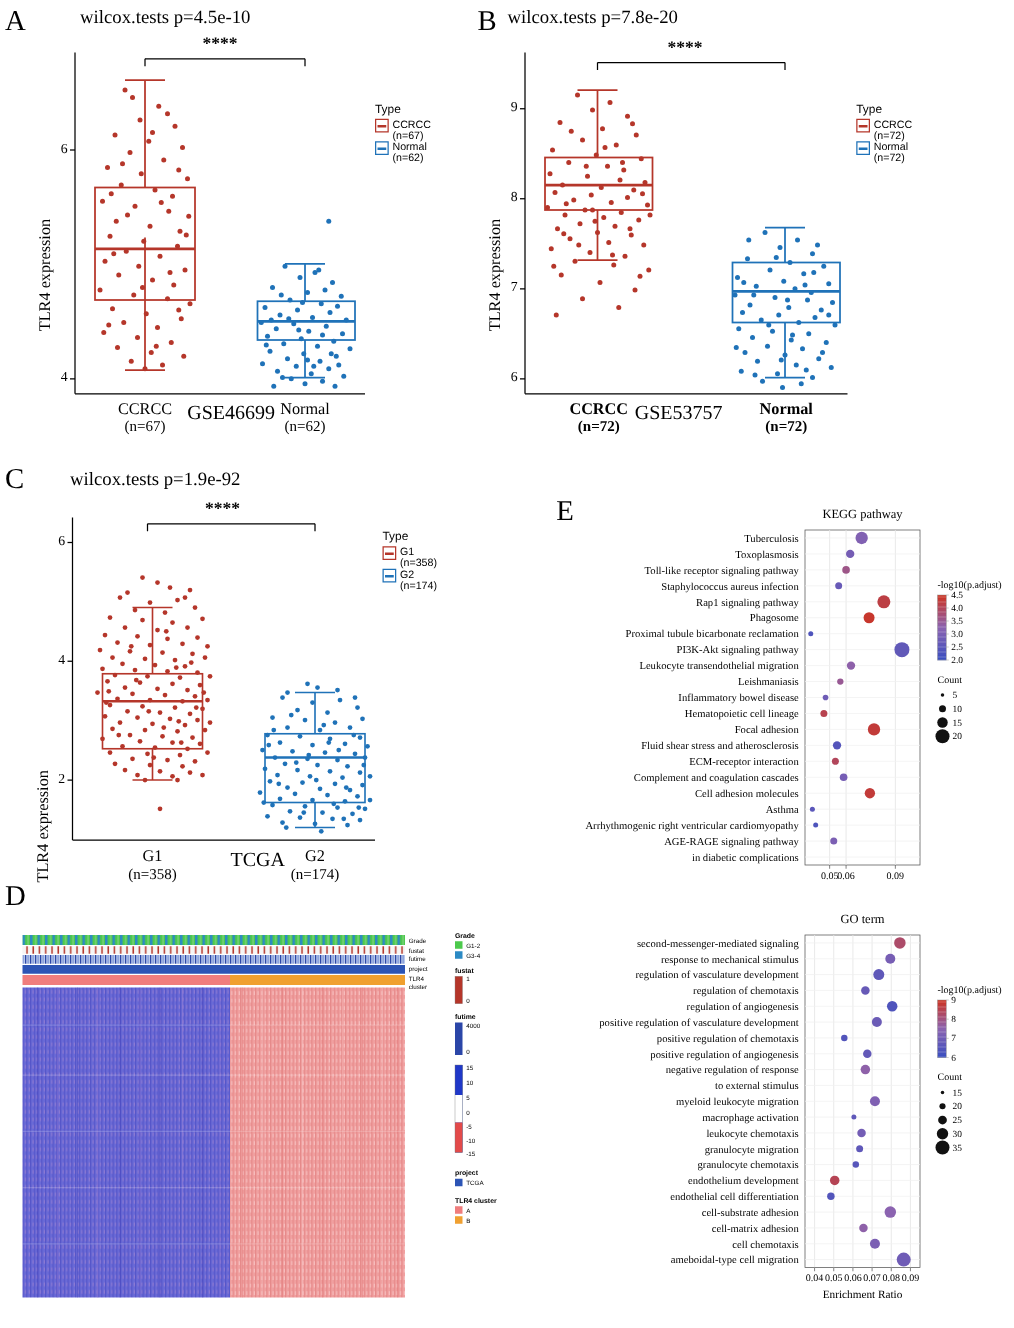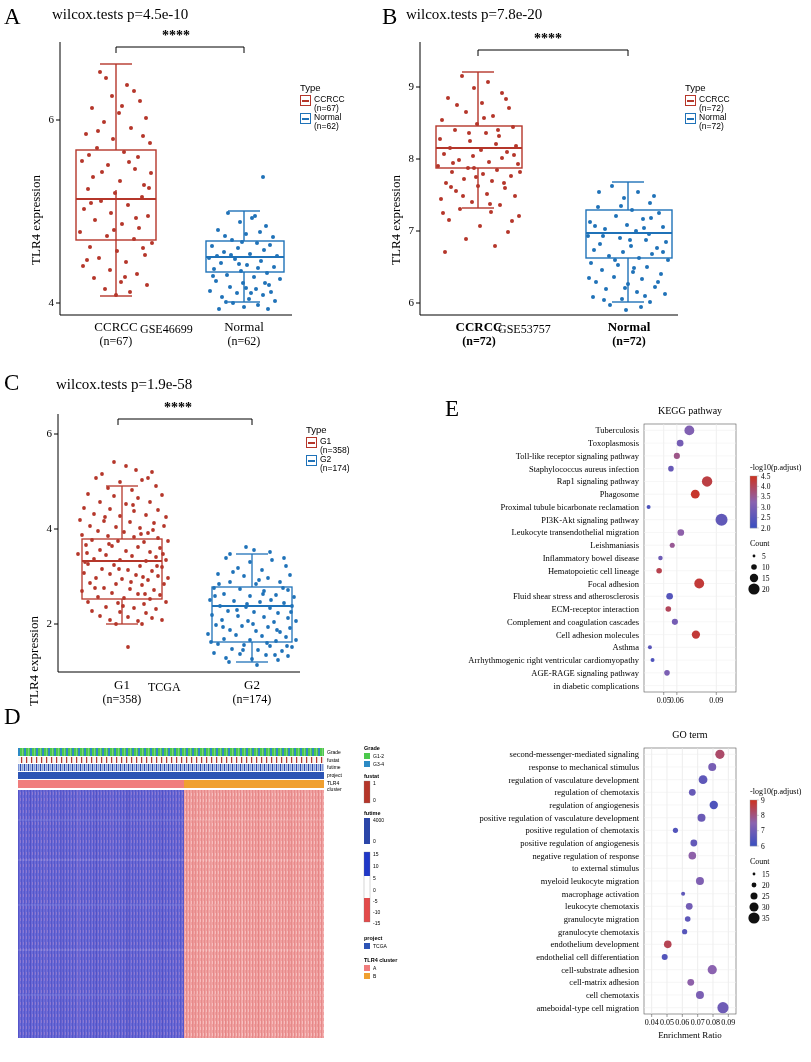--- a/index.html
+++ b/index.html
@@ -51,23 +51,23 @@
   }
   .cat-sub {
     font-family: "Liberation Serif", serif;
     font-size: 12px;
     position: absolute;
     text-align: center;
     white-space: nowrap;
   }
   .mid-label {
     font-family: "Liberation Serif", serif;
-    font-size: 12px;
+    font-size: 16px;
     position: absolute;
-    text-align: left;
+    text-align: right;
     white-space: nowrap;
   }
   .sig-star {
     font-family: "Liberation Serif", serif;
     font-size: 14px;
     font-weight: bold;
     position: absolute;
     letter-spacing: 0px;
   }
   .legend-box {
@@ -123,21 +123,21 @@
   .hm-legend-title {
     font-family: "Liberation Sans", sans-serif;
     font-size: 5.5px;
   }
 </style>
 </head>
 <body>
 
 <div class="panel" style="left:0px; top:0px; width:390px; height:355px;">
   <div class="panel-letter" style="left:4px; top:4px;">A</div>
-  <div class="plot-title" style="left:52px; top:6px;">wilcox.tests p=4.5e-10</div>
+  <div class="plot-title" style="left:64px; top:6px;">wilcox.tests p=4.5e-10</div>
   <div class="axis-label-y" style="left:28px; top:265px;">TLR4 expression</div>
   <svg width="390" height="355" style="position:absolute; left:0; top:0;">
 
     <rect x="60" y="42" width="232" height="273" fill="#ffffff" stroke="none"></rect>
     <line x1="60" y1="315" x2="292" y2="315" stroke="#000" stroke-width="1"></line>
     <line x1="60" y1="42" x2="60" y2="315" stroke="#000" stroke-width="1"></line>
 
     <line x1="56" y1="303" x2="60" y2="303" stroke="#000" stroke-width="1"></line>
     <line x1="56" y1="120" x2="60" y2="120" stroke="#000" stroke-width="1"></line>
 
@@ -504,21 +504,21 @@
       <span class="legend-key" style="border-color:#1f72b8;">
           <span style="position:absolute;left:1px;right:1px;top:4px;height:1.5px;background:#1f72b8;"></span>
         </span>
       <span class="legend-text"><span>Normal</span><br><span>(n=72)</span></span>
     </div>
   </div>
 </div>
 
 <div class="panel" style="left:0px; top:362px; width:440px; height:360px;">
   <div class="panel-letter" style="left:4px; top:8px;">C</div>
-  <div class="plot-title" style="left:56px; top:14px;">wilcox.tests p=1.9e-58</div>
+  <div class="plot-title" style="left:56px; top:14px;">wilcox.tests p=1.9e-92</div>
   <div class="axis-label-y" style="left:26px; top:630px; position:absolute; top:auto; bottom:0px; left:26px;">TLR4 expression</div>
   <svg width="440" height="360" style="position:absolute; left:0; top:0;">
     <line x1="58" y1="310" x2="300" y2="310" stroke="#000" stroke-width="1"></line>
     <line x1="58" y1="52" x2="58" y2="310" stroke="#000" stroke-width="1"></line>
 
     <line x1="54" y1="262" x2="58" y2="262" stroke="#000" stroke-width="1"></line>
     <line x1="54" y1="167" x2="58" y2="167" stroke="#000" stroke-width="1"></line>
     <line x1="54" y1="72" x2="58" y2="72" stroke="#000" stroke-width="1"></line>
 
     <line x1="118" y1="57" x2="252" y2="57" stroke="#000" stroke-width="1"></line>

